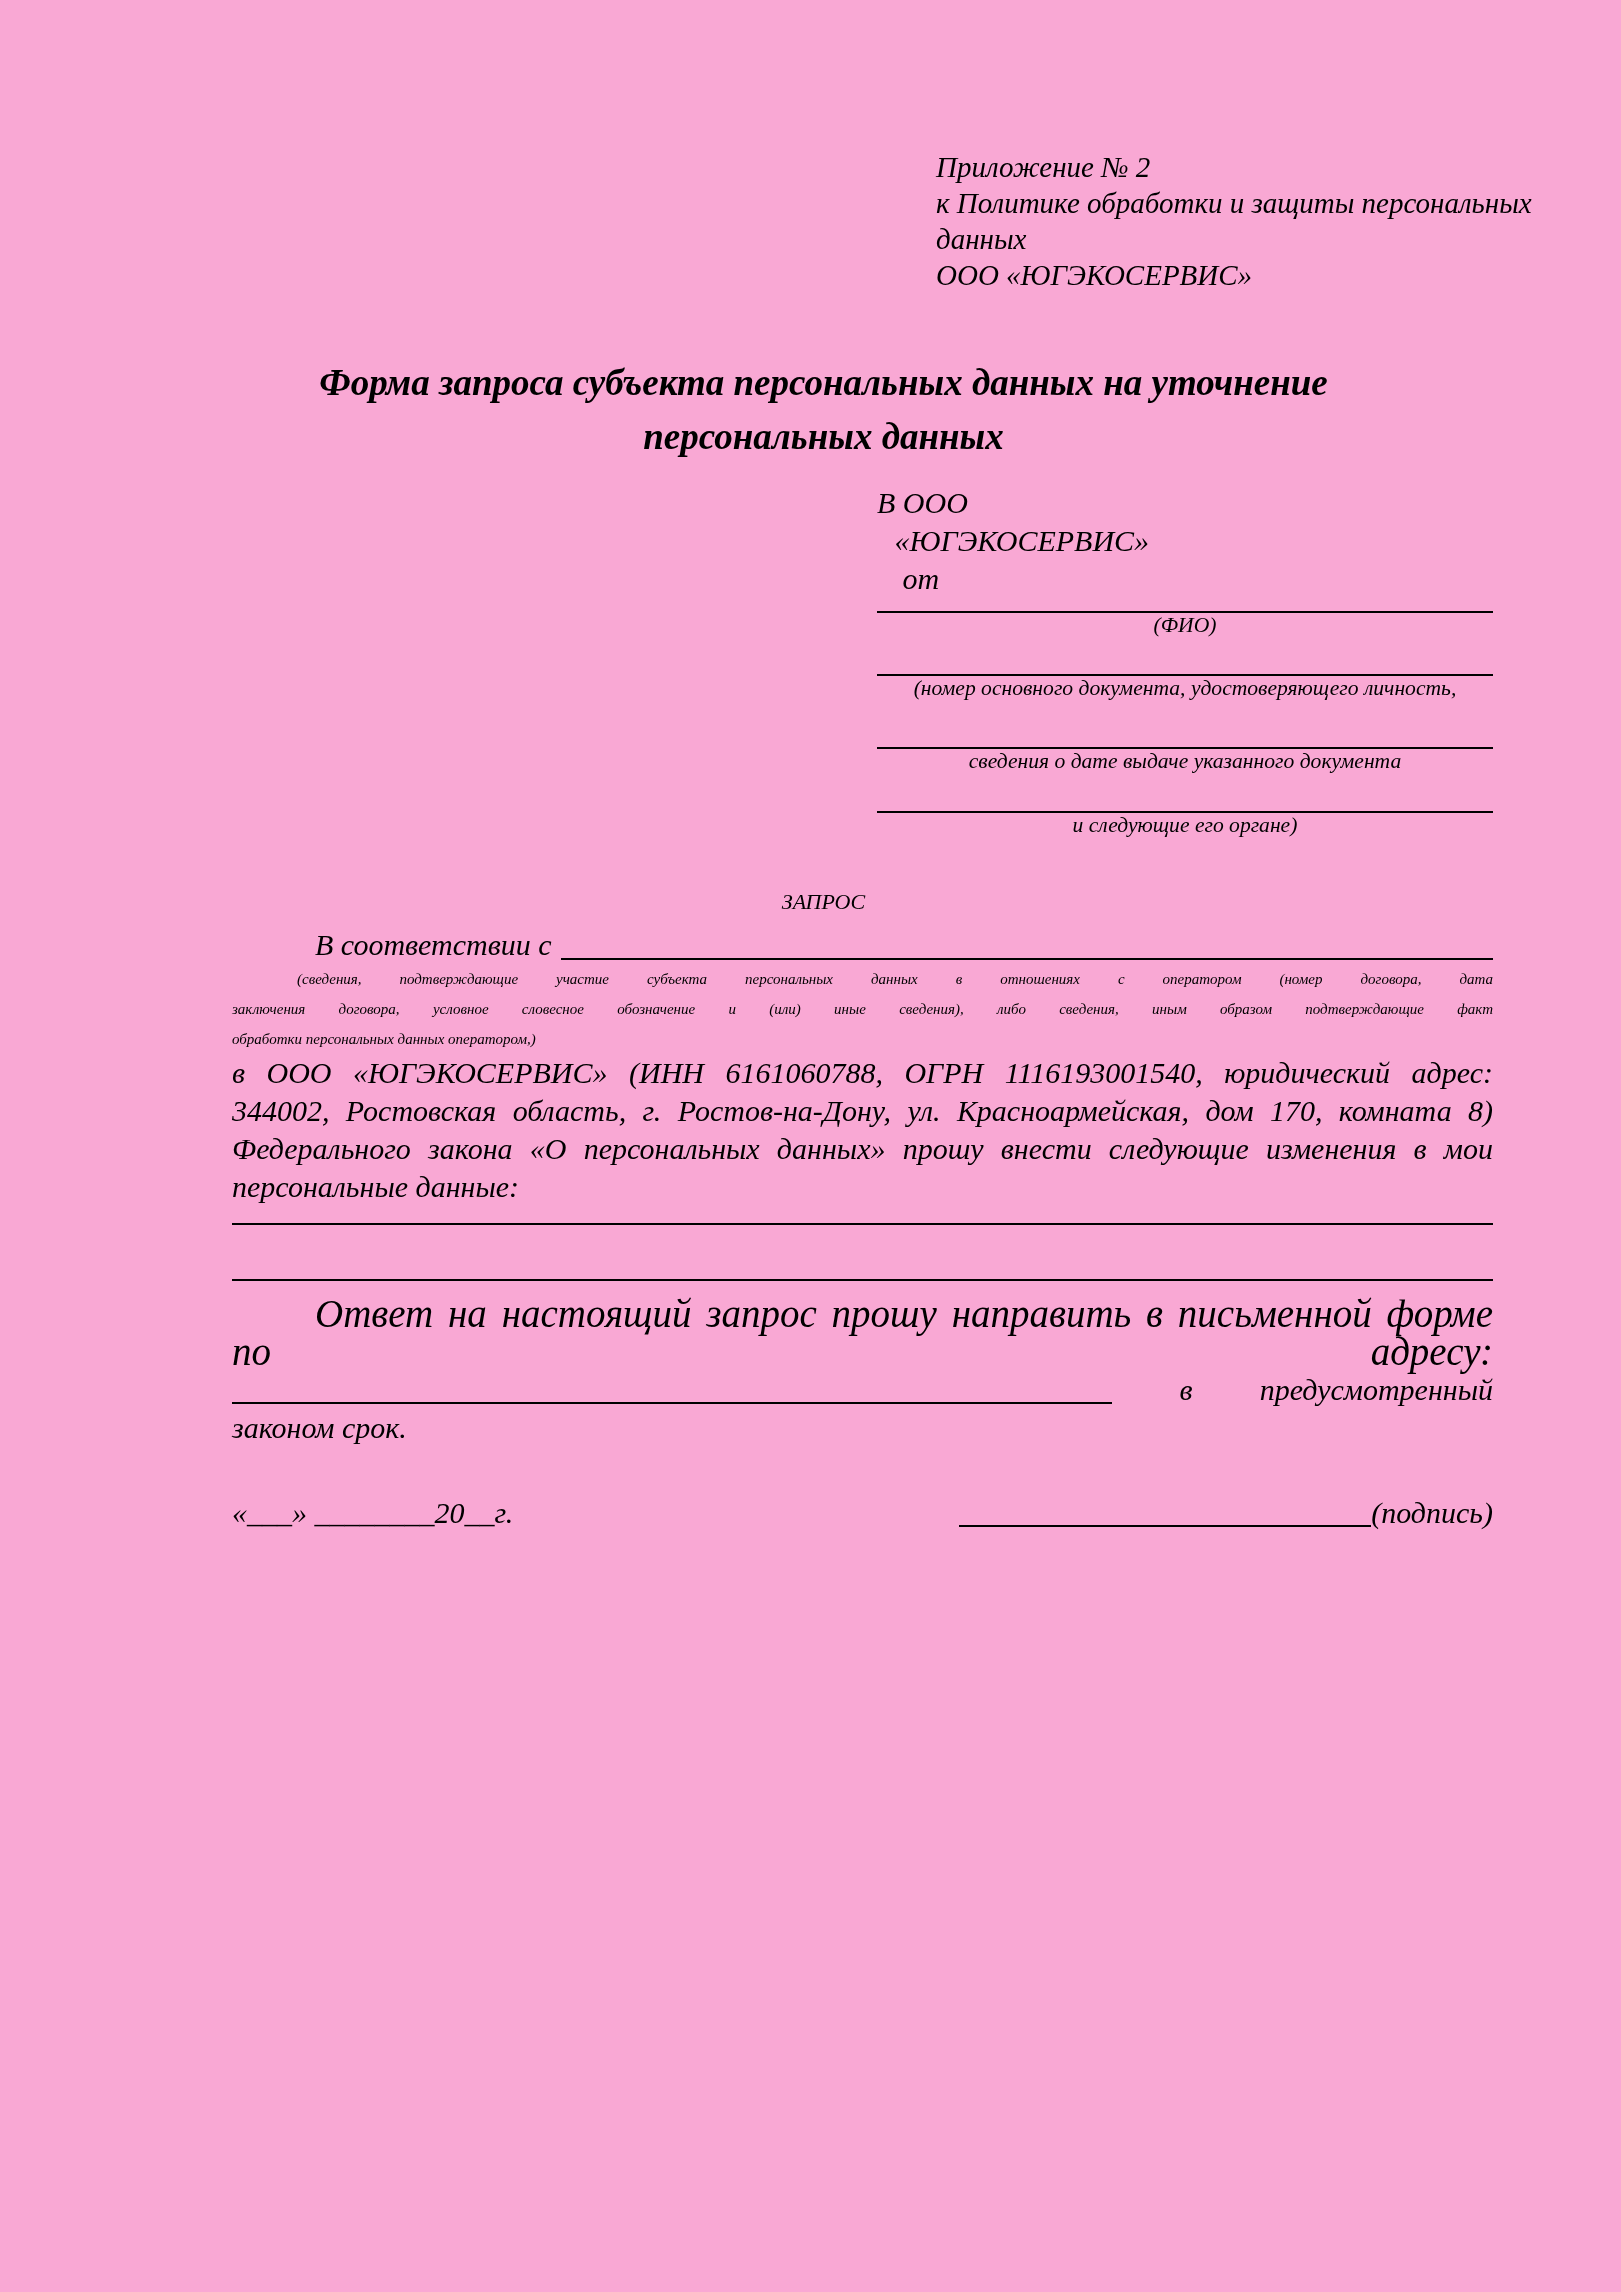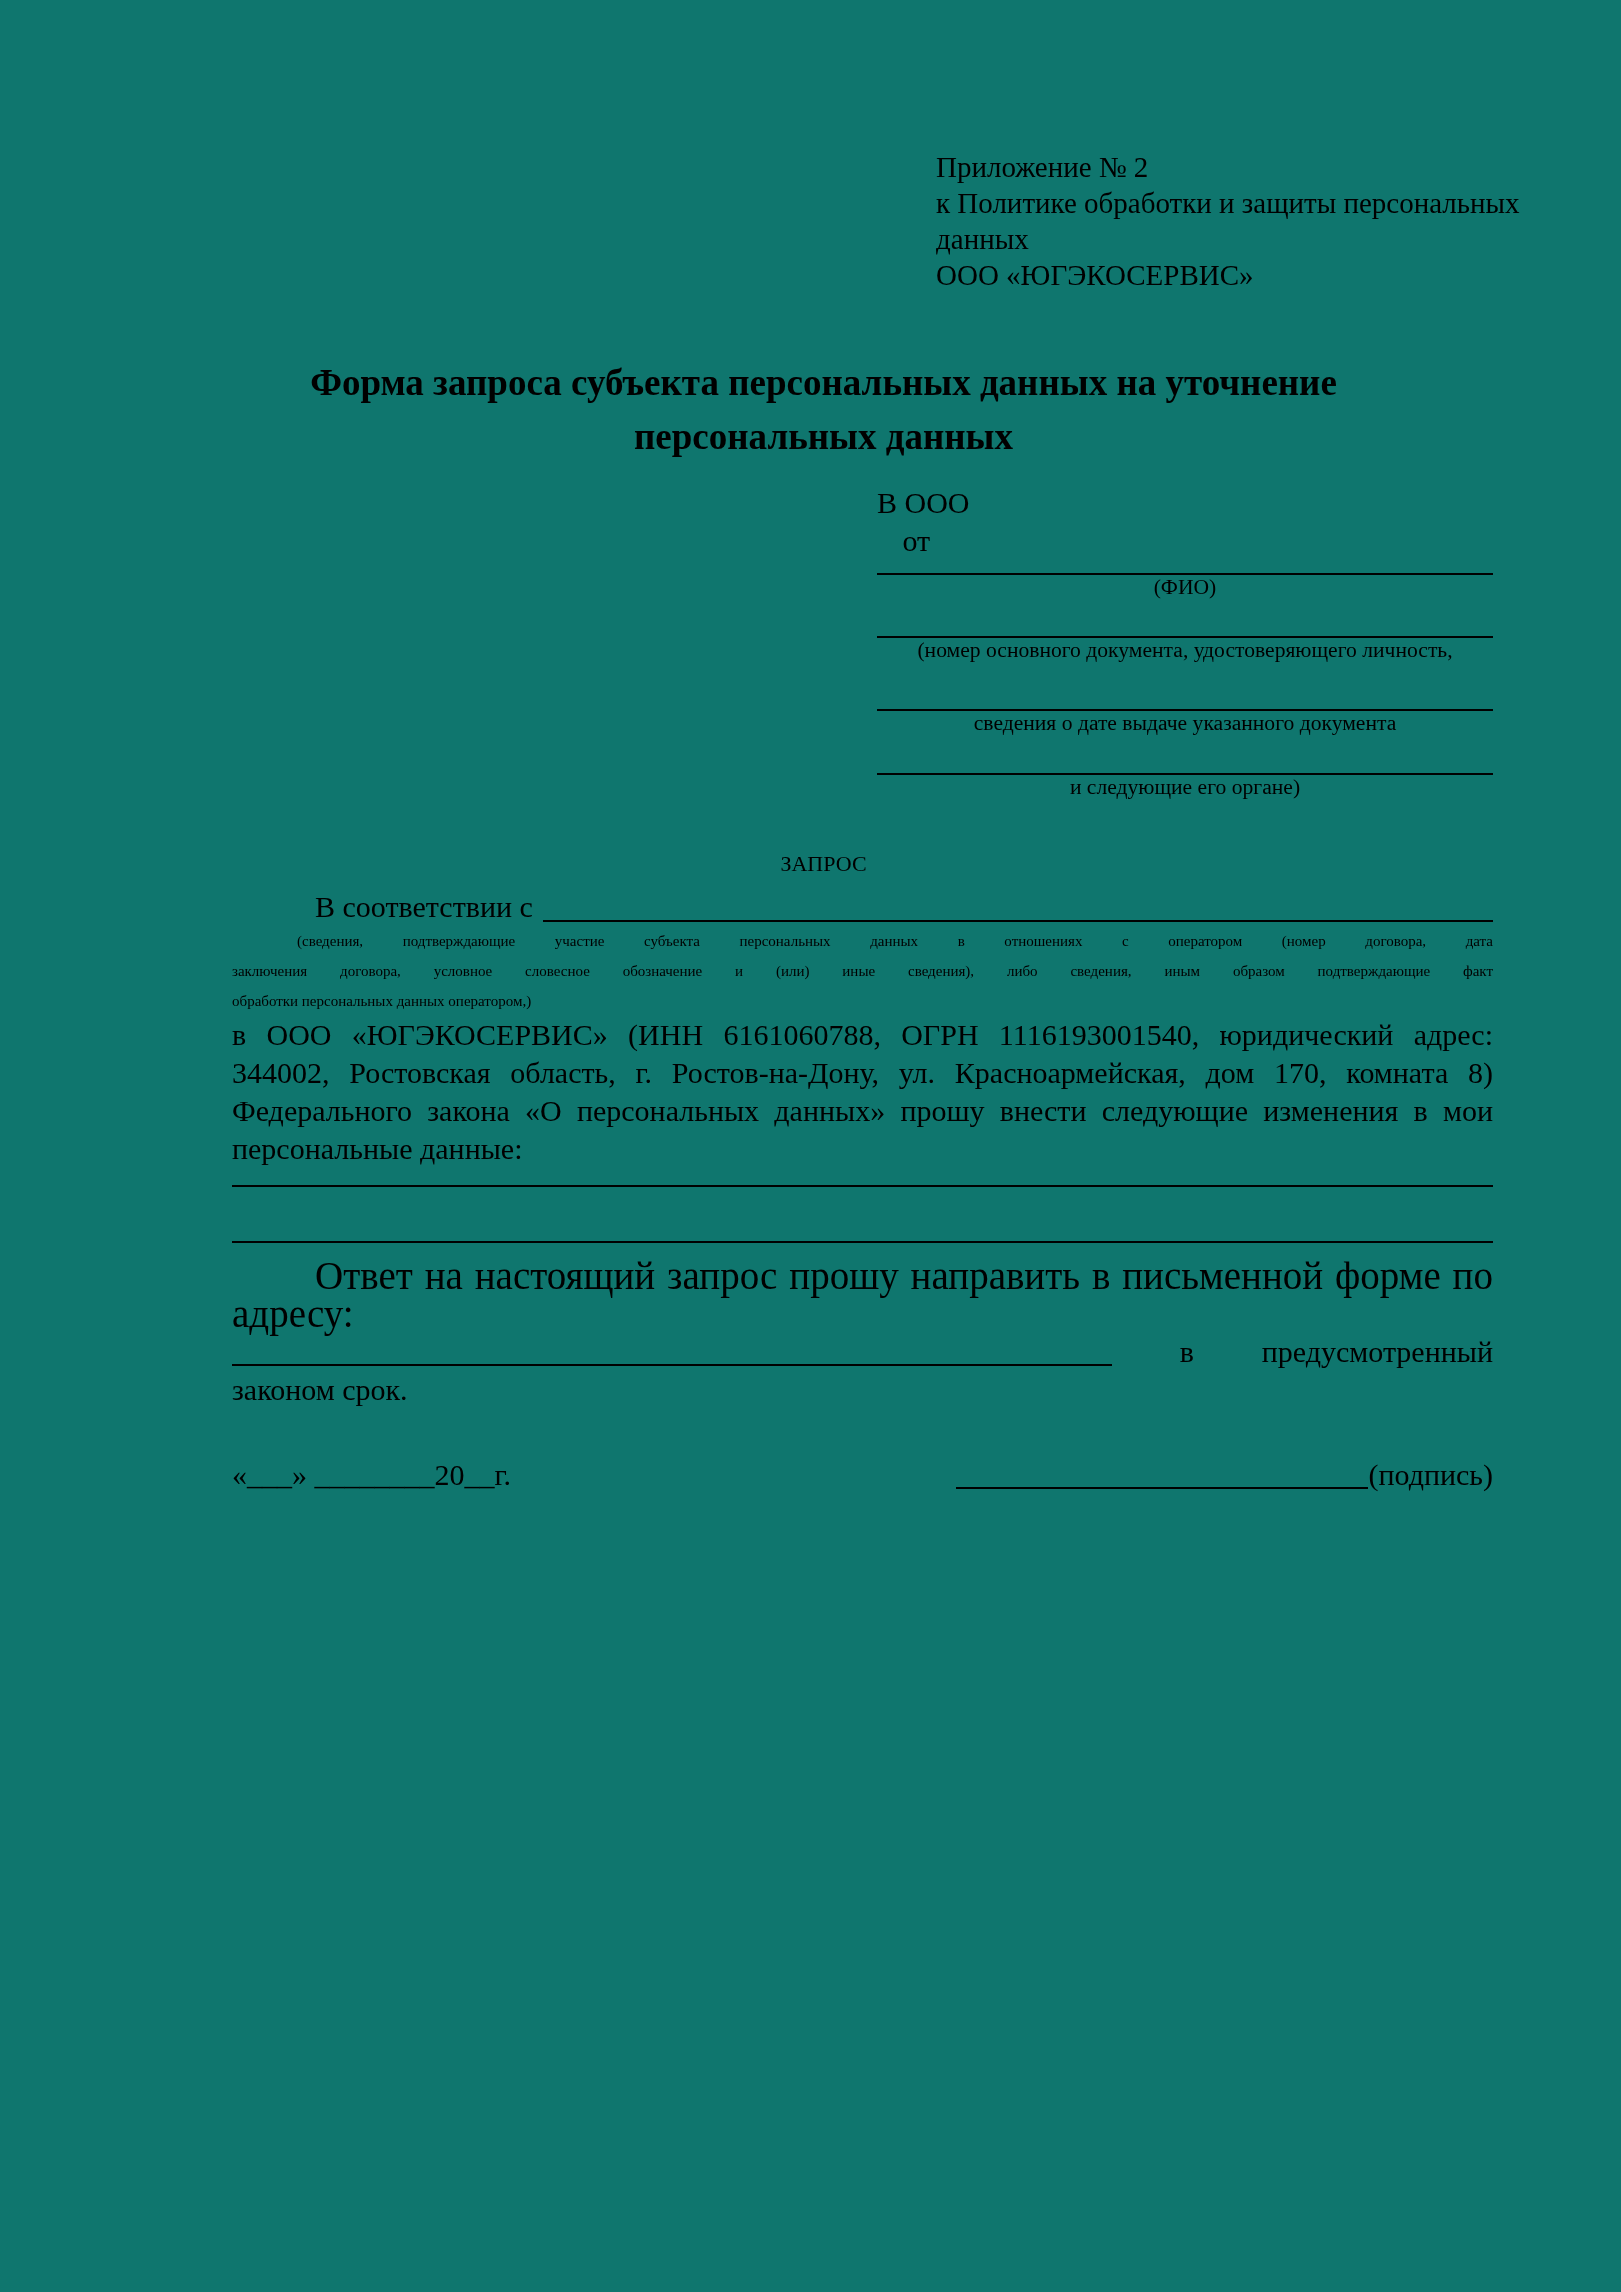--- a/index.html
+++ b/index.html
@@ -1,24 +1,25 @@
 <!DOCTYPE html>
 <html><head>
 <meta charset="utf-8">
 <style>
   html,body { margin:0; padding:0; background:#ffffff; }
   .page {
     position:relative;
     width:1621px; height:2293px;
     box-sizing:border-box;
-    background:#0f766e;
+    background:#f9a8d4;
     color:#000000;
     font-family:"Liberation Serif","DejaVu Serif",serif;
     padding:149px 128px 0 232px;
     overflow:hidden;
+    font-style:italic;
   }
   
   .hdr { margin-left:704px; font-size:29px; line-height:36px; white-space:nowrap; }
   
   .title { margin-top:63px; margin-right:78px; text-align:center; font-weight:bold; font-size:37px; line-height:54px; }
   
   .recip { margin-left:645px; width:616px; margin-top:19.6px; font-size:30px; line-height:38px; }
   .ind1 { padding-left:17.6px; }
   .ind2 { padding-left:25.5px; }
   .fline { border-bottom:2.9px solid #000; }
@@ -59,20 +60,21 @@
     <div>ООО «ЮГЭКОСЕРВИС»</div>
   </div>
 
   <div class="title">
     <div>Форма запроса субъекта персональных данных на уточнение</div>
     <div>персональных данных</div>
   </div>
 
   <div class="recip">
     <div>В ООО</div>
+    <div class="ind1">«ЮГЭКОСЕРВИС»</div>
     <div class="ind2">от</div>
 
     <div class="fline f1"></div>
     <div class="fcap">(ФИО)</div>
 
     <div class="fline f2"></div>
     <div class="fcap">(номер основного документа, удостоверяющего личность,</div>
 
     <div class="fline f3"></div>
     <div class="fcap">сведения о дате выдаче указанного документа</div>

